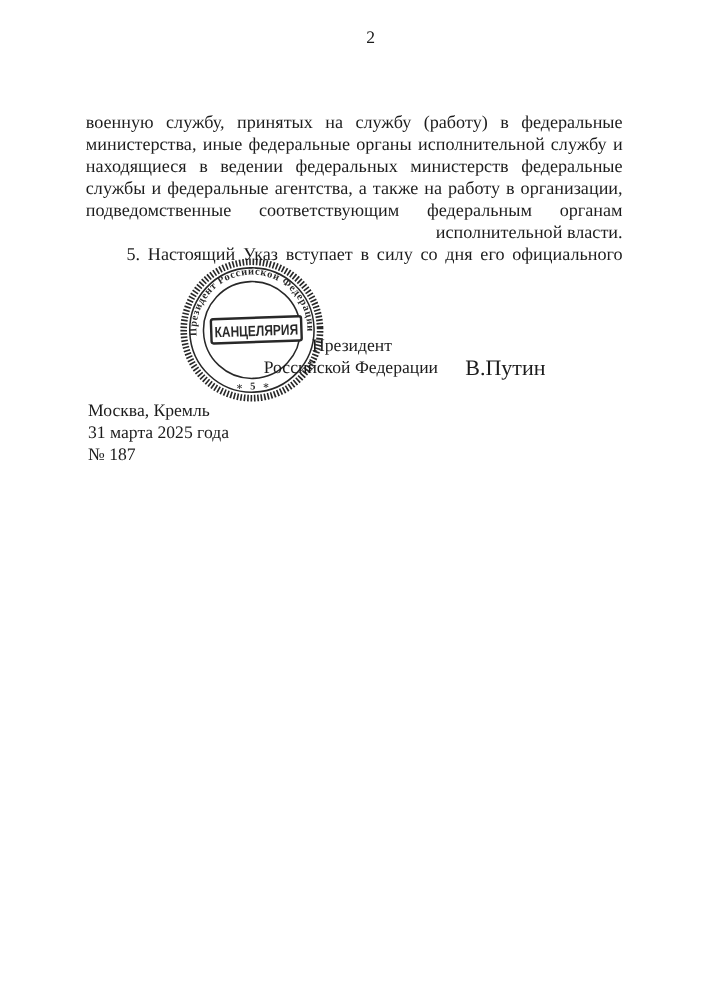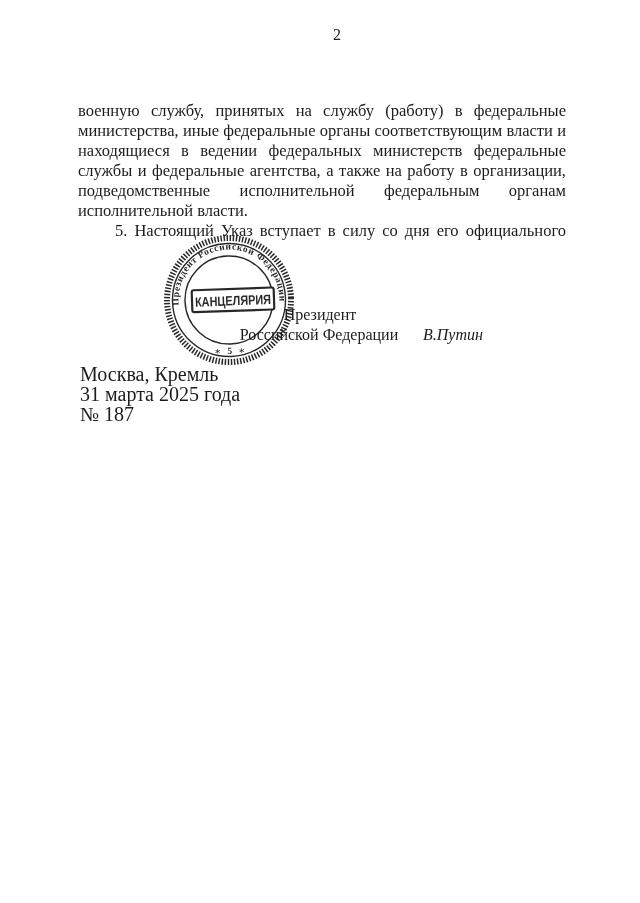--- a/index.html
+++ b/index.html
@@ -14,38 +14,38 @@
   .pageno{
     position:absolute;top:26px;left:0;right:0;
     text-align:center;
     font-size:16px;
   }
   .pageno span{position:relative;left:17px;}
   .bodytext{
     position:absolute;left:78px;top:66px;width:488px;
     font-size:16.5px;line-height:20px;margin-top:35px;
   }
-  .line{height:20px;white-space:nowrap;}
+  .line{height:20px;white-space:nowrap;text-align:right;}
   .just{white-space:normal;text-align:justify;text-align-last:justify;}
   .indent{padding-left:37px;}
   .sig-line1{
     position:absolute;left:240px;top:305px;width:160px;
     text-align:center;font-size:16px;line-height:20px;
   }
   .sig-line2{
     position:absolute;left:238px;top:325px;width:162px;
     text-align:center;font-size:16px;line-height:20px;
   }
   .sig-name{
     position:absolute;left:423px;top:325px;
-    font-size:16px;line-height:20px;font-style:italic;
+    font-size:20px;line-height:20px;
   }
   .footerblock{
     position:absolute;left:80px;top:364px;
-    font-size:20px;line-height:20px;
+    font-size:16px;line-height:20px;
   }
   .stamp{
     position:absolute;left:159px;top:230px;
     transform:rotate(-2deg);
     opacity:.92;
   }
   .stamp text, .stamp textPath{
     fill:#161616;
   }
 </style>
@@ -53,24 +53,24 @@
 <body>
 
 <div class="page">
 
   <div class="pageno">
     <span>2</span>
   </div>
 
   <div class="bodytext">
     <div class="line just">военную службу, принятых на службу (работу) в федеральные</div>
-    <div class="line just">министерства, иные федеральные органы соответствующим власти и</div>
+    <div class="line just">министерства, иные федеральные органы исполнительной службу и</div>
     <div class="line just">находящиеся в ведении федеральных министерств федеральные</div>
     <div class="line just">службы и федеральные агентства, а также на работу в организации,</div>
-    <div class="line just">подведомственные исполнительной федеральным органам</div>
+    <div class="line just">подведомственные соответствующим федеральным органам</div>
     <div class="line">исполнительной власти.</div>
     <div class="line just indent">5. Настоящий Указ вступает в силу со дня его официального</div>
   </div>
 
   <div class="sig-line1">Президент</div>
   <div class="sig-line2">Российской Федерации</div>
   <div class="sig-name">В.Путин</div>
 
   <svg class="stamp" width="140" height="140" viewBox="0 0 140 140" xmlns="http://www.w3.org/2000/svg" xmlns:xlink="http://www.w3.org/1999/xlink">
     <circle cx="70" cy="70" r="62" fill="none" stroke="#161616" stroke-width="6" stroke-dasharray="1.5 1.6"></circle>

